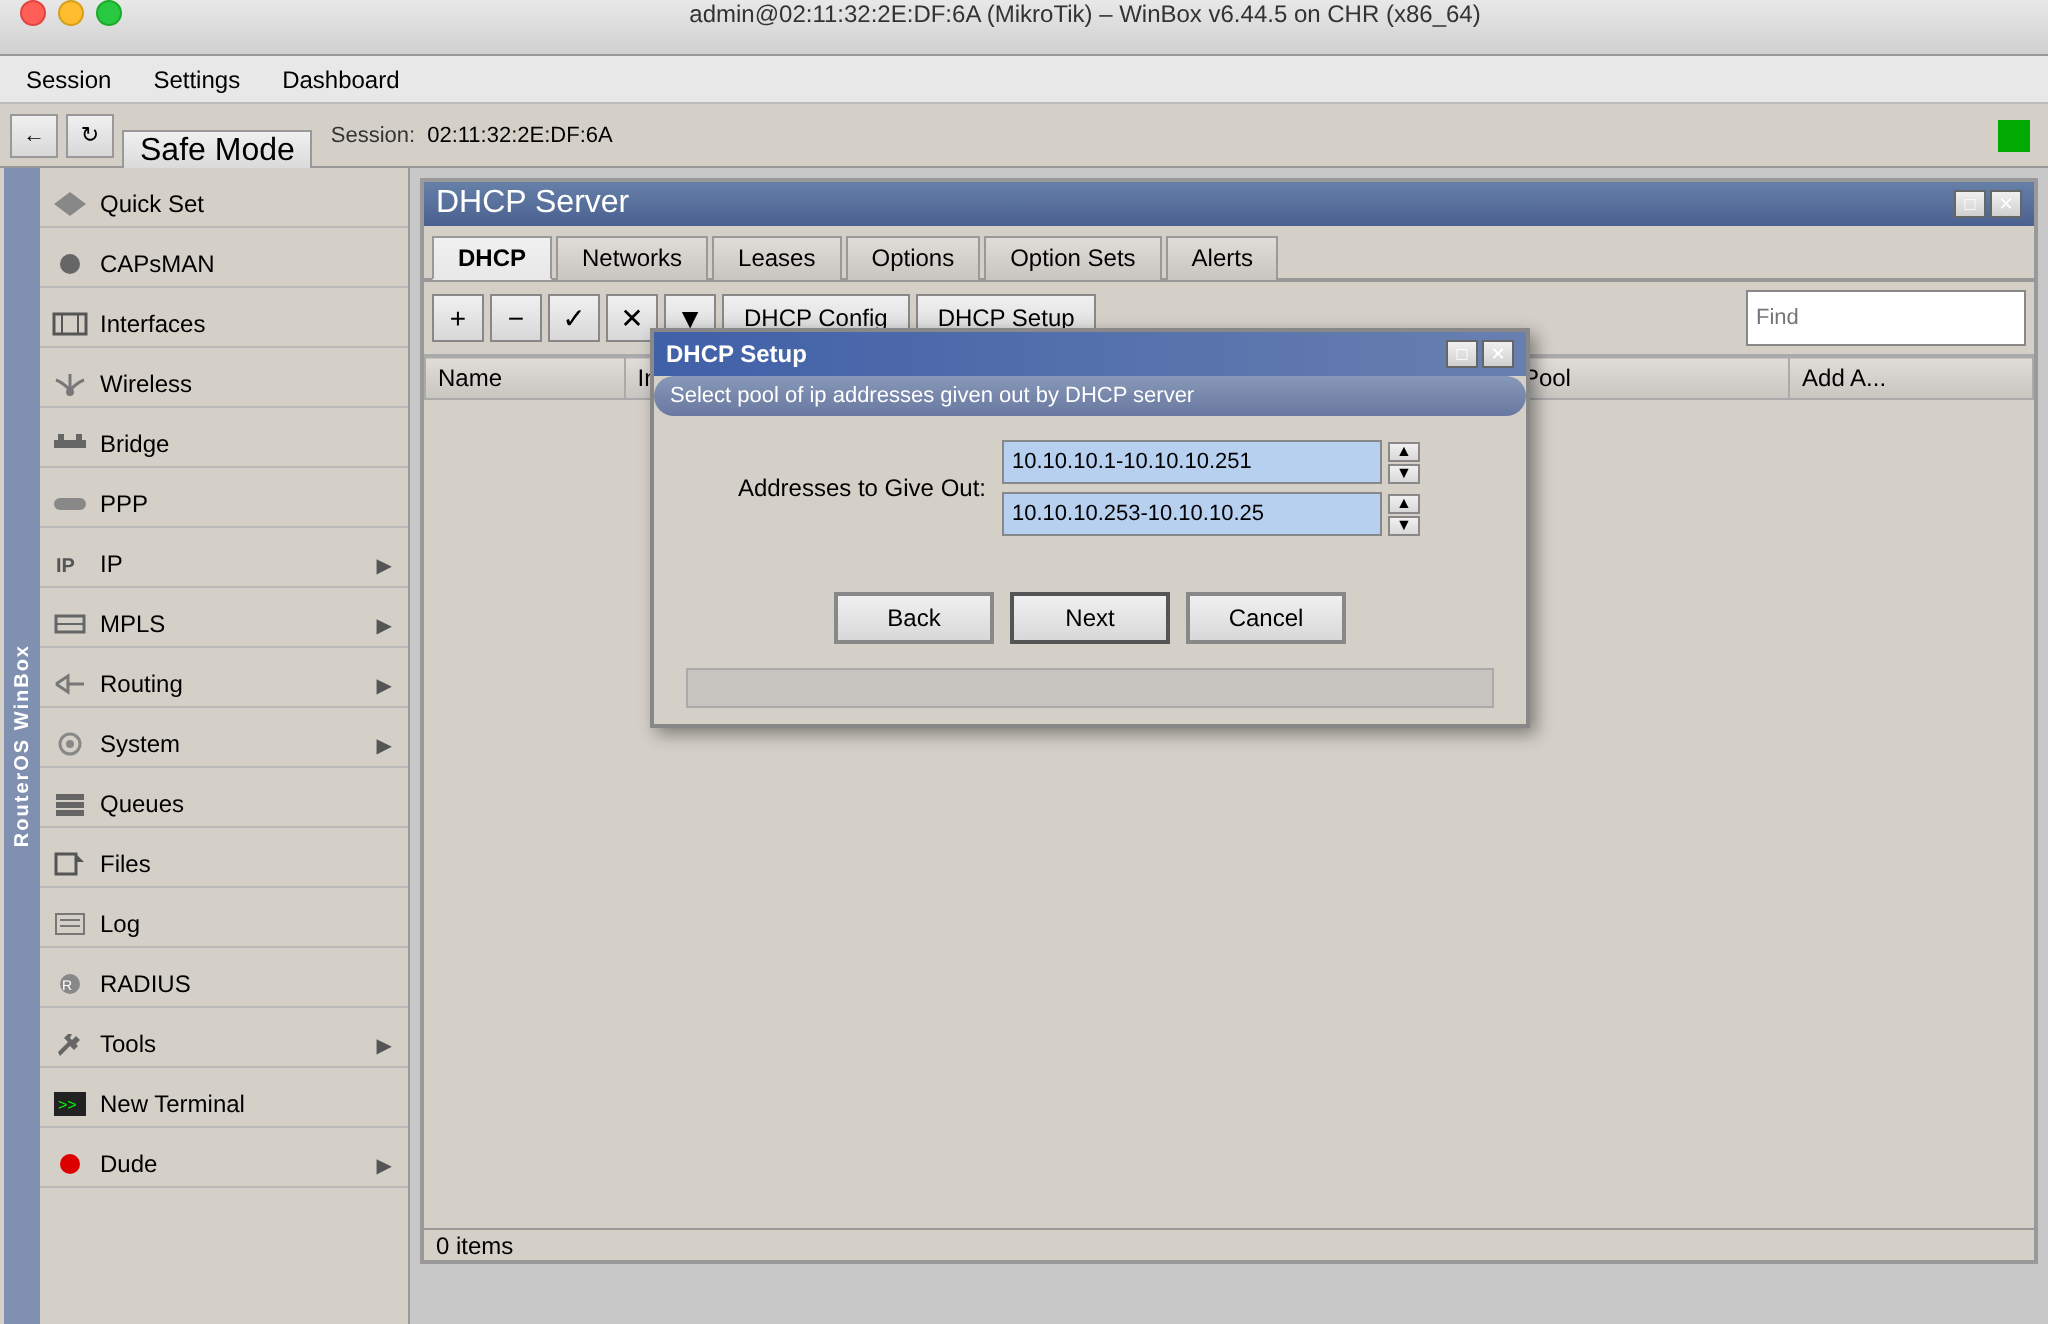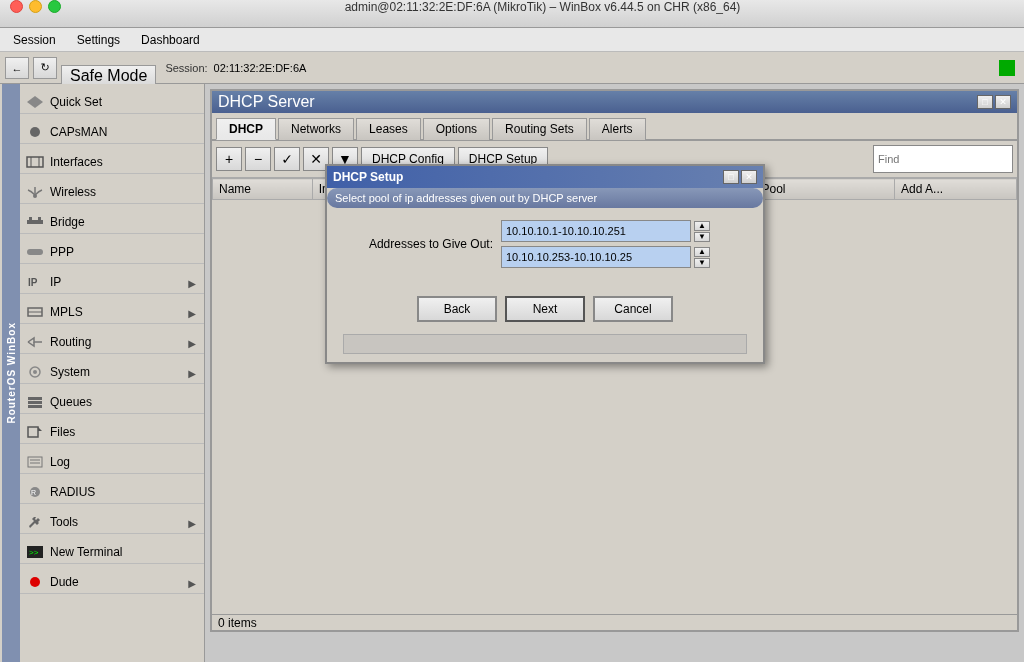--- a/index.html
+++ b/index.html
@@ -579,21 +579,21 @@
           <div class="win-btn">□</div>
           <div class="win-btn">✕</div>
         </div>
       </div>
 
       <div class="tabs-bar">
         <div class="tab active">DHCP</div>
         <div class="tab">Networks</div>
         <div class="tab">Leases</div>
         <div class="tab">Options</div>
-        <div class="tab">Routing Sets</div>
+        <div class="tab">Option Sets</div>
         <div class="tab">Alerts</div>
       </div>
 
       <div class="dhcp-toolbar">
         <div class="icon-btn">
           <span>+</span>
         </div>
         <div class="icon-btn">
           <span>−</span>
         </div>

